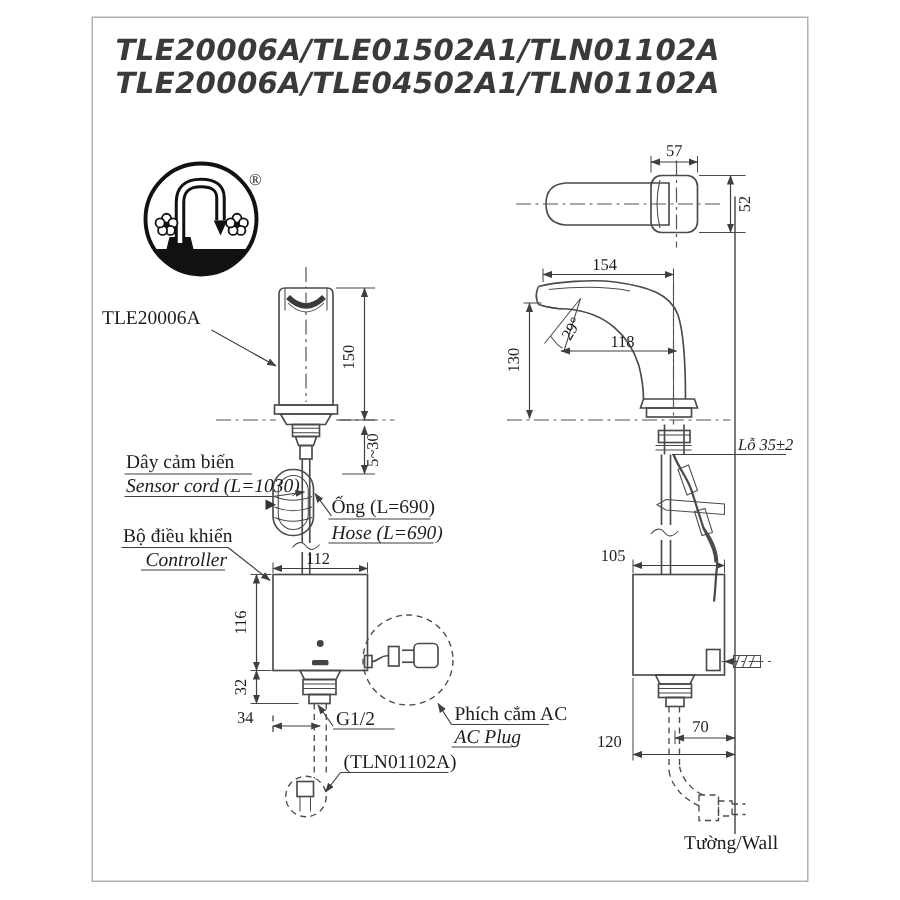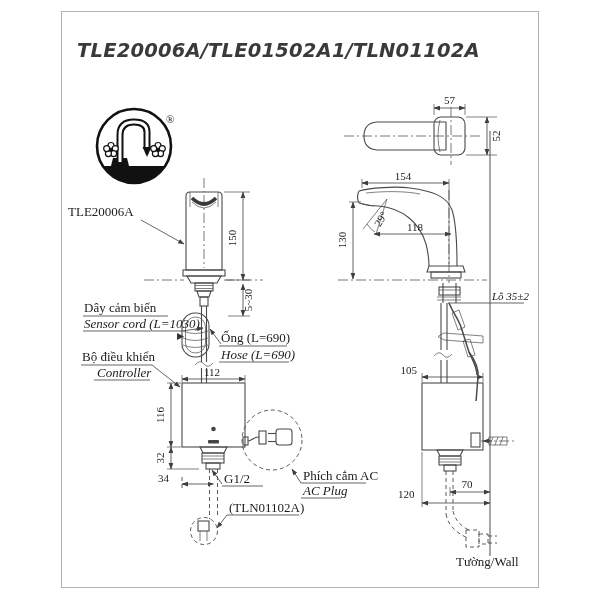--- a/index.html
+++ b/index.html
@@ -1,20 +1,20 @@
 <!DOCTYPE html>
 <html><head>
 <meta charset="utf-8">
 <style>
   html,body{margin:0;padding:0;background:#fff;}
   .canvas{position:relative;width:600px;height:600px;background:#fff;overflow:hidden;
           font-family:"Liberation Serif",serif;}
   .frame{position:absolute;left:61px;top:11px;width:476px;height:575px;
          border:1.5px solid #b0b0b0;background:#fff;}
-  .titleblock{position:absolute;left:77px;top:40px;}
+  .titleblock{position:absolute;left:77px;top:23px;}
   .titleline{font-family:"DejaVu Sans",sans-serif;font-weight:700;font-style:italic;
              font-size:19.5px;line-height:22px;color:#3a3a3a;letter-spacing:.2px;white-space:nowrap;}
   svg.sheet{position:absolute;left:0;top:0;}
   svg text{font-family:"Liberation Serif",serif;fill:#1c1c1c;font-size:11px;}
   svg text.lbl{font-size:13px;}
   svg text.it{font-style:italic;}
   .o{stroke:#4a4a4a;fill:none;stroke-width:1.1;}
   .t{stroke:#4a4a4a;fill:none;stroke-width:.7;}
   .d{stroke:#3f3f3f;fill:none;stroke-width:.8;}
   .cl{stroke:#555;fill:none;stroke-width:.8;stroke-dasharray:10 3 2 3;}
@@ -23,20 +23,21 @@
   .wall{stroke:#6b6b6b;fill:none;stroke-width:1.2;}
 </style>
 </head>
 <body>
 
 <div class="canvas">
   <div class="frame"></div>
 
   <div class="titleblock">
     <div class="titleline">TLE20006A/TLE01502A1/TLN01102A</div>
+    <div class="titleline">TLE20006A/TLE04502A1/TLN01102A</div>
   </div>
 
   <svg class="sheet" width="600" height="600" viewBox="0 0 600 600">
     <defs>
       <marker id="ae" markerWidth="9" markerHeight="8" refX="7.5" refY="3" orient="auto">
         <path d="M0,0 L8,3 L0,6 Z" fill="#3f3f3f"></path>
       </marker>
       <marker id="as" markerWidth="9" markerHeight="8" refX="0.5" refY="3" orient="auto">
         <path d="M8,0 L0,3 L8,6 Z" fill="#3f3f3f"></path>
       </marker>

